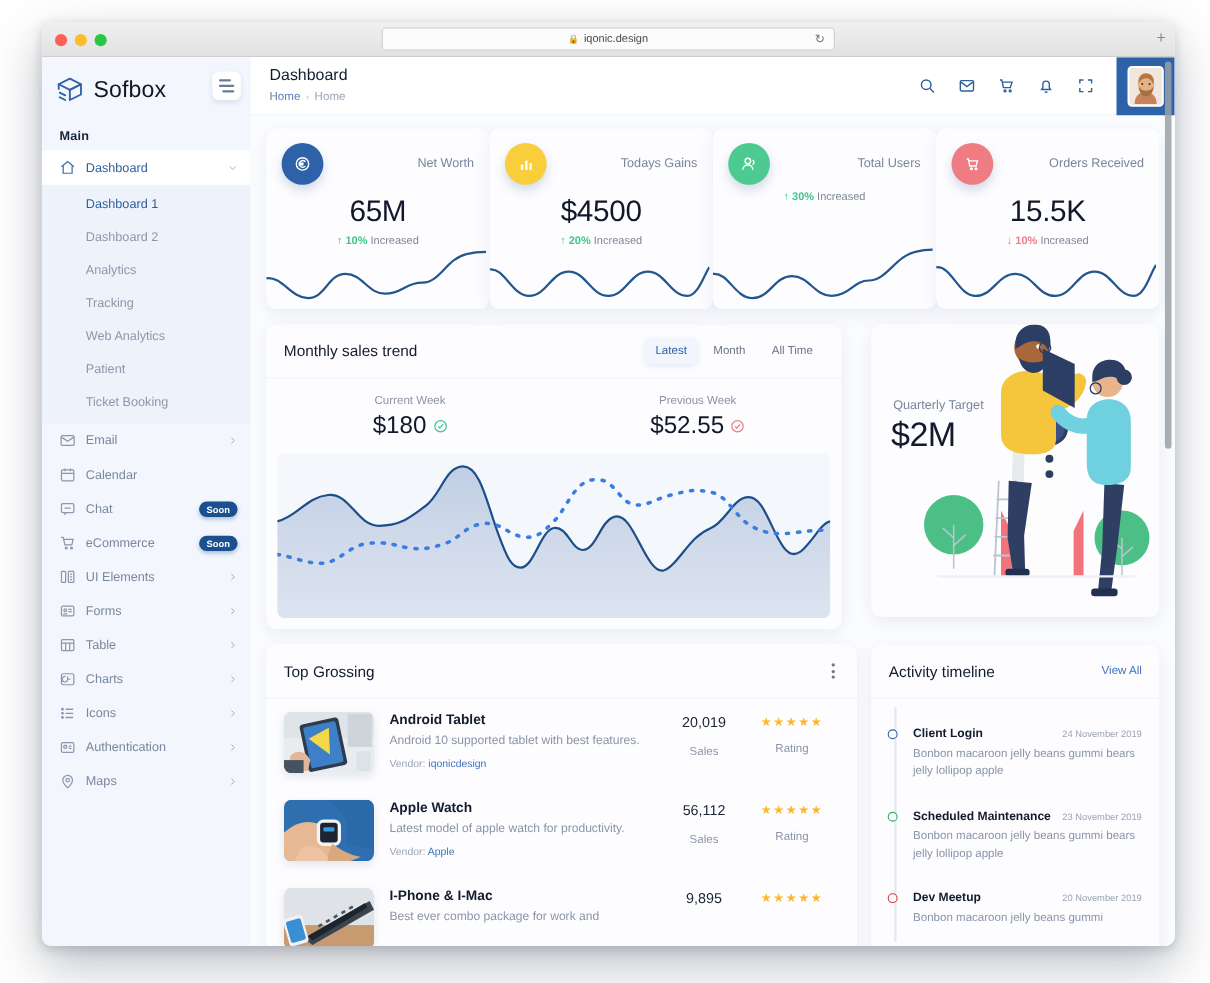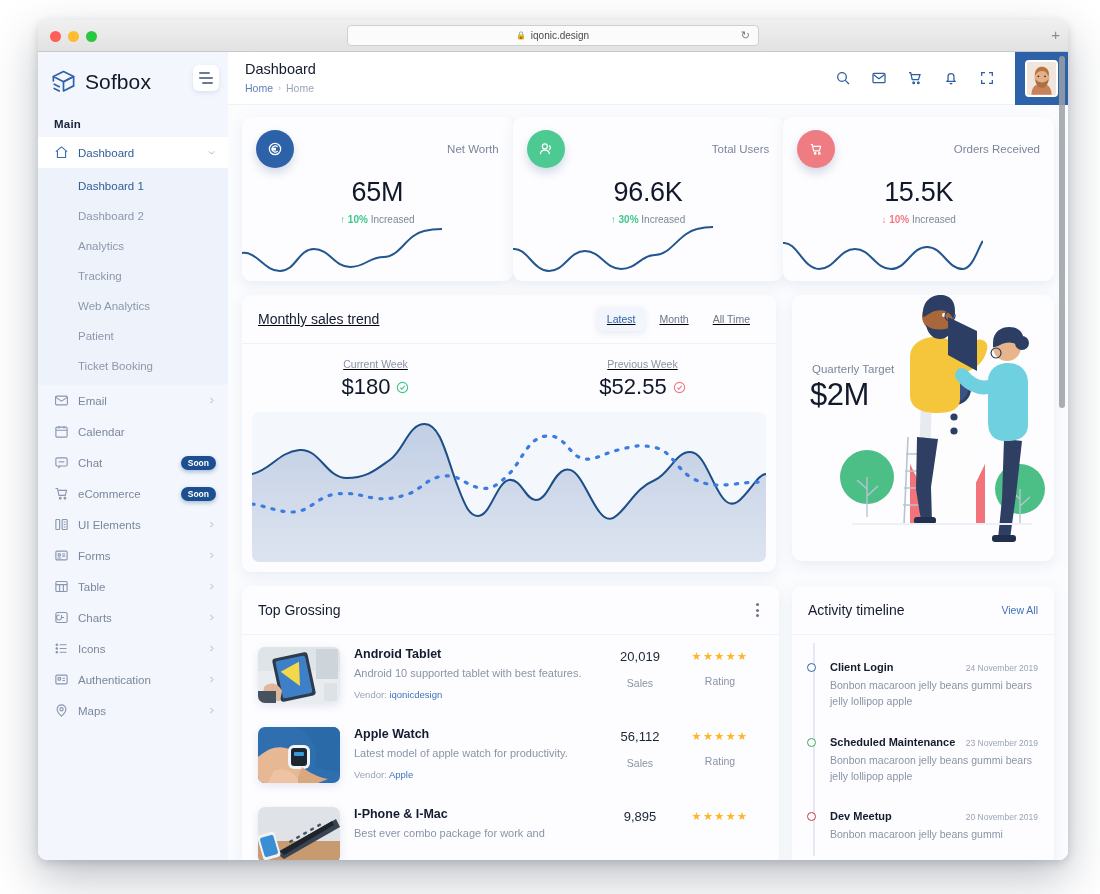--- a/index.html
+++ b/index.html
@@ -153,21 +153,21 @@
   }
   .stat-name { margin-left: auto; font-size: 11.5px; color: #7a8699; }
   .stat-value { text-align: center; font-size: 27px; color: #11182a; margin-top: 9px; letter-spacing: -.3px; }
   .stat-delta { text-align: center; font-size: 10px; color: #7d8798; margin-top: 6px; }
   .stat-delta .pct { font-weight: 700; }
   .stat-delta.up .pct, .stat-delta.up .arr { color: #3ec78b; }
   .stat-delta.down .pct, .stat-delta.down .arr { color: #ef7b83; }
   .spark { position: absolute; left: 0; right: 0; bottom: 0; height: 58px; }
 
   
-  .mid-row { display: flex; gap: 16px; margin-top: 14px; text-decoration: underline; }
+  .mid-row { display: flex; gap: 27px; margin-top: 14px; }
   .card {
     background: #fdfdff; border-radius: 9px;
     box-shadow: 0 4px 14px rgba(110,130,170,.13);
     overflow: hidden;
   }
   .sales-card { flex: 1 1 auto; width: 524px; }
   .card-head {
     height: 49px; display: flex; align-items: center;
     padding: 0 16px; border-bottom: 1px solid #eff2f8;
   }
@@ -525,33 +525,53 @@
             <div class="stat-delta up">
               <span class="arr">↑</span>
               <span class="pct">10%</span>
               <span>Increased</span>
             </div>
             <svg class="spark" viewBox="0 0 200 58" preserveAspectRatio="none">
               <path d="M0 30 C15 28 22 48 38 48 C54 48 56 26 72 26 C88 26 92 44 108 44 C124 44 126 34 142 34 C158 34 164 12 182 8 C190 6 196 6 200 6" fill="none" stroke="#22568f" stroke-width="2"></path>
             </svg>
           </div>
 
+          <div class="stat-card">
+            <div class="stat-top">
+              <div class="stat-icon" style="background:#f8ce3c">
+                <svg viewBox="0 0 24 24" width="17" height="17" fill="#fff">
+                    <rect x="5" y="12" width="3" height="7" rx="1"></rect>
+                    <rect x="10.5" y="7" width="3" height="12" rx="1"></rect>
+                    <rect x="16" y="10" width="3" height="9" rx="1"></rect>
+                  </svg>
+              </div>
+              <div class="stat-name">Todays Gains</div>
+            </div>
+            <div class="stat-value">$4500</div>
+            <div class="stat-delta up">
+              <span class="arr">↑</span>
+              <span class="pct">20%</span>
+              <span>Increased</span>
+            </div>
+            <svg class="spark" viewBox="0 0 200 58" preserveAspectRatio="none">
+              <path d="M0 22 C14 20 20 46 36 46 C52 46 56 24 72 24 C88 24 92 46 108 46 C124 46 128 24 144 24 C160 24 164 46 180 46 C190 46 196 24 200 20" fill="none" stroke="#22568f" stroke-width="2"></path>
+            </svg>
+          </div>
 
           <div class="stat-card">
             <div class="stat-top">
               <div class="stat-icon" style="background:#4cca92">
                 <svg viewBox="0 0 24 24" width="18" height="18" fill="none" stroke="#fff" stroke-width="1.7">
                     <circle cx="10.5" cy="8.5" r="3.3"></circle>
                     <path d="M4.5 19c0-3.4 2.7-5.6 6-5.6s6 2.2 6 5.6"></path>
                     <path d="M16 7.5a2.7 2.7 0 0 1 0 5.2"></path>
                   </svg>
               </div>
               <div class="stat-name">Total Users</div>
             </div>
-            <div class="stat-value">96.6K</div>
             <div class="stat-delta up">
               <span class="arr">↑</span>
               <span class="pct">30%</span>
               <span>Increased</span>
             </div>
             <svg class="spark" viewBox="0 0 200 58" preserveAspectRatio="none">
               <path d="M0 26 C14 24 20 48 36 48 C52 48 56 28 72 28 C88 28 92 46 108 46 C124 46 128 32 142 32 C158 32 166 10 184 6 C192 4 197 4 200 4" fill="none" stroke="#22568f" stroke-width="2"></path>
             </svg>
           </div>
 

